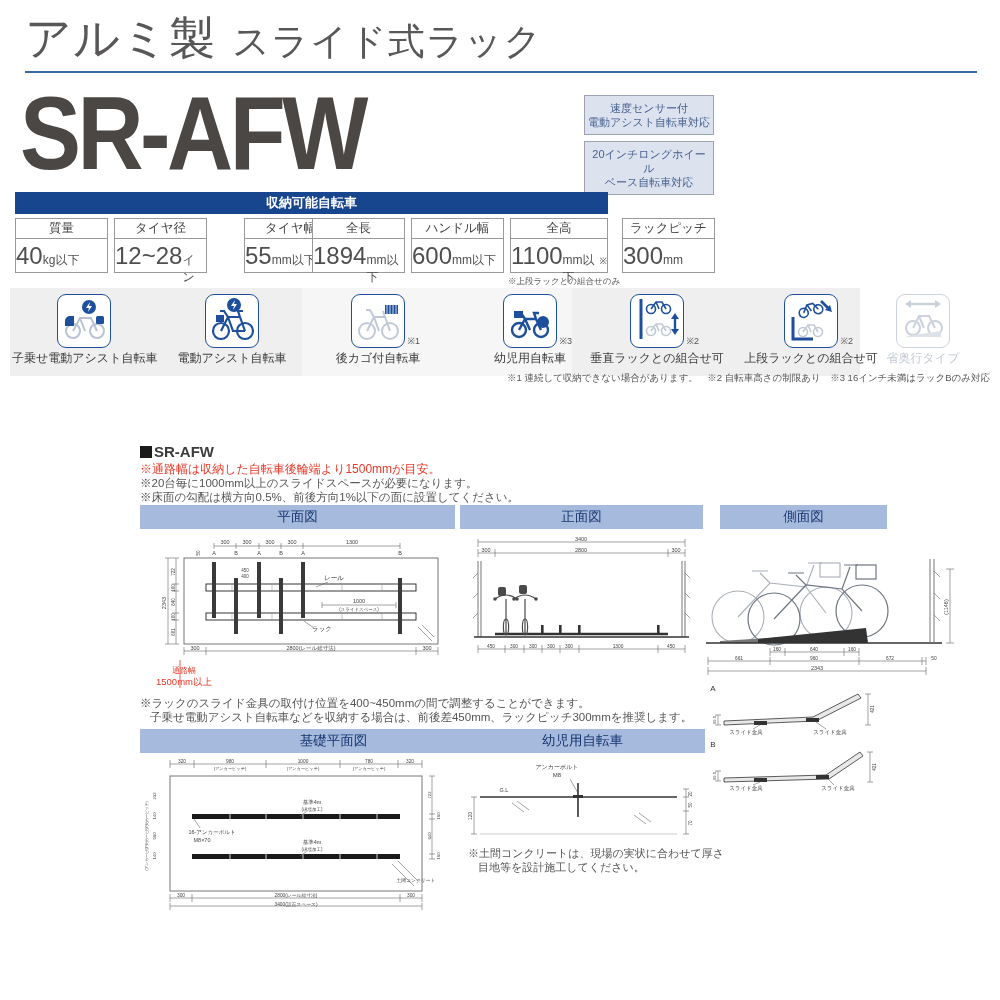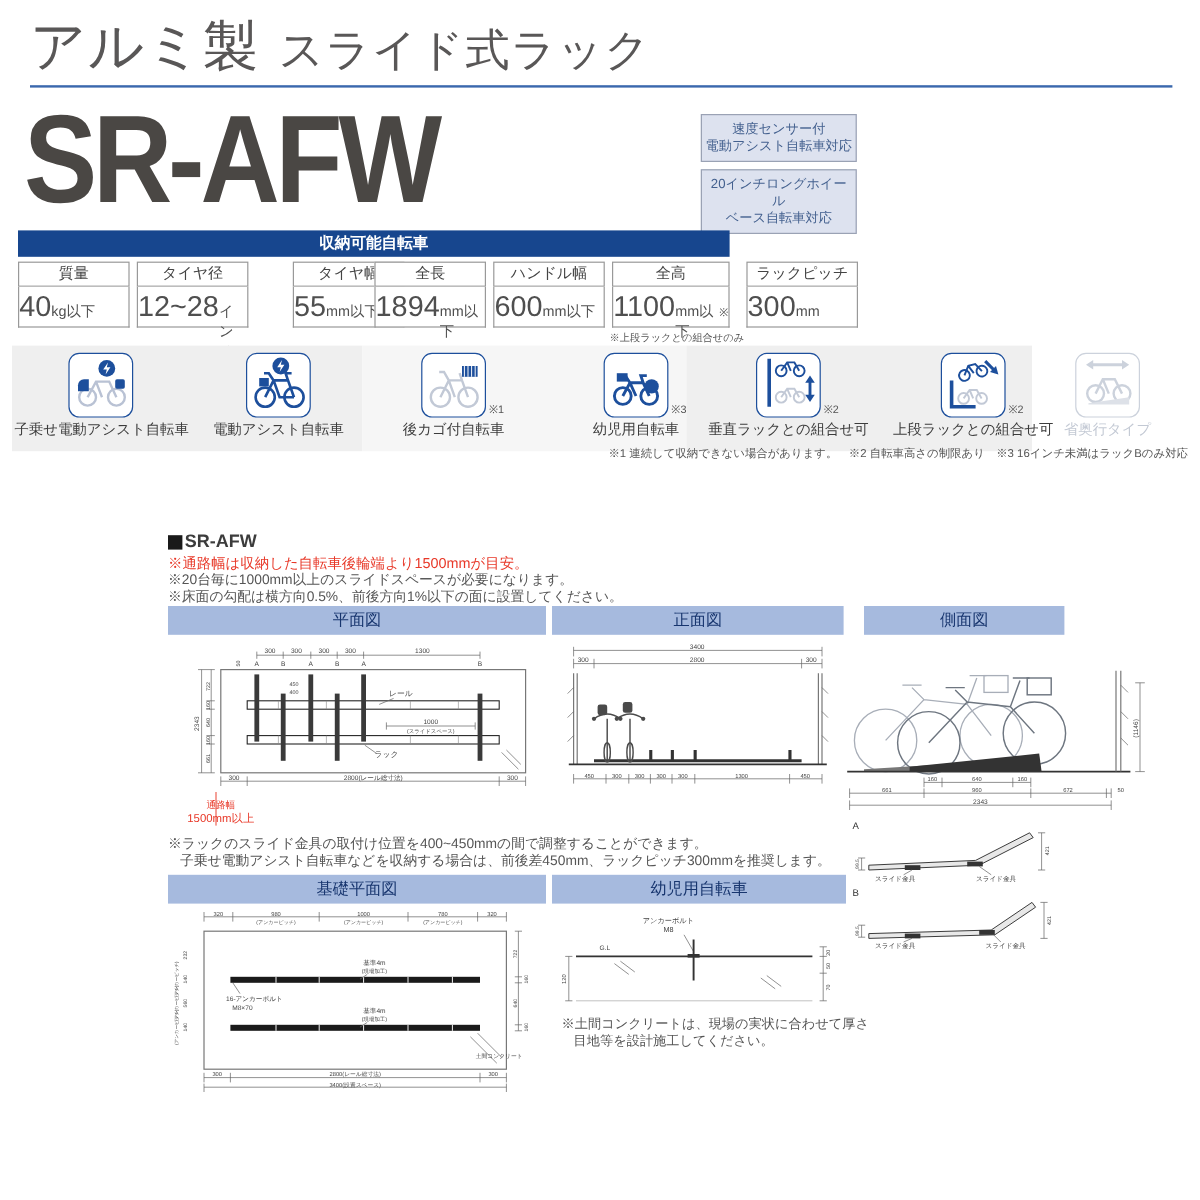--- a/index.html
+++ b/index.html
@@ -416,21 +416,21 @@
     <text x="168" y="30" transform="rotate(-90 168 30)" style="font-size:4.5px">421</text>
     <text x="38" y="53" style="font-size:5.5px">スライド金具</text>
     <path class="ln" d="M45 48 L52 45"></path>
     <text x="130" y="53" style="font-size:5.5px">スライド金具</text>
     <path class="ln" d="M126 48 L120 42"></path>
   </svg>
 
   <div class="abs note-gray" style="left:140px;top:696px;">※ラックのスライド金具の取付け位置を400~450mmの間で調整することができます。</div>
   <div class="abs note-gray" style="left:150px;top:710px;">子乗せ電動アシスト自転車などを収納する場合は、前後差450mm、ラックピッチ300mmを推奨します。</div>
 
-  <div class="abs panel-bar" style="left:140px;top:729px;width:315px;">基礎平面図</div>
+  <div class="abs panel-bar" style="left:140px;top:729px;width:315px;padding-left:36px;">基礎平面図</div>
   <div class="abs panel-bar" style="left:460px;top:729px;width:245px;">幼児用自転車</div>
 
   <svg class="abs" style="left:140px;top:756px;" width="315" height="155" viewBox="0 0 315 155">
     <path class="ln" d="M30 4 v8 M54 4 v8 M126 4 v8 M200 4 v8 M258 4 v8 M282 4 v8 M30 8 H282"></path>
     <text x="42" y="7" style="font-size:4.8px">320</text>
     <text x="90" y="7" style="font-size:4.8px">980</text>
     <text x="163" y="7" style="font-size:4.8px">1000</text>
     <text x="229" y="7" style="font-size:4.8px">780</text>
     <text x="270" y="7" style="font-size:4.8px">320</text>
     <text x="90" y="14" style="font-size:4.2px">(アンカーピッチ)</text>

